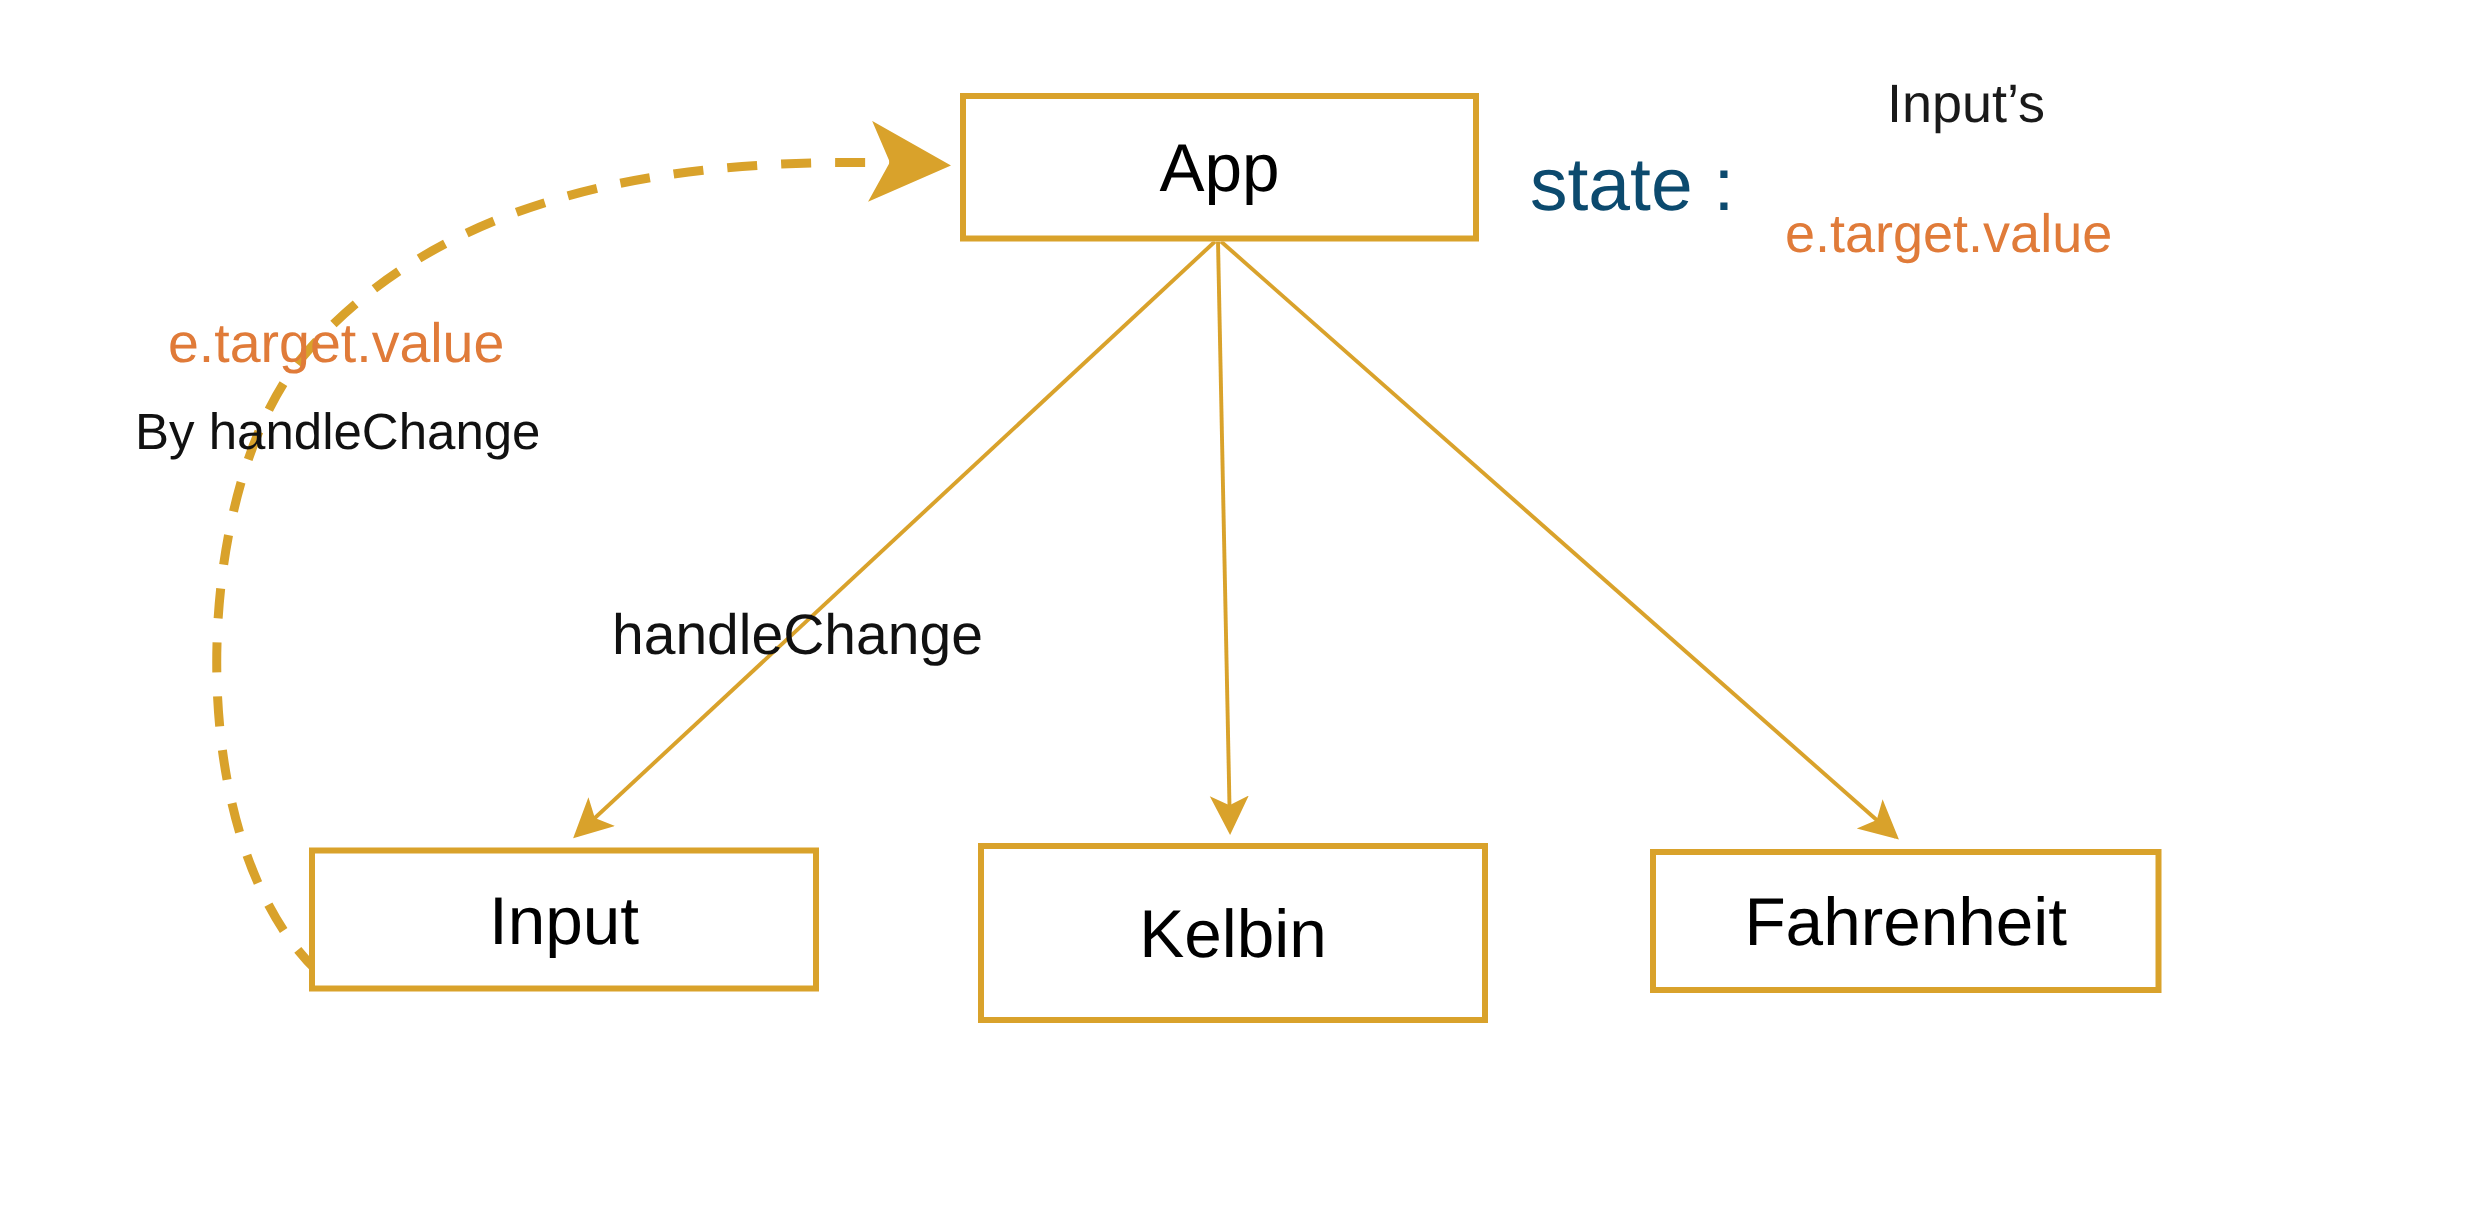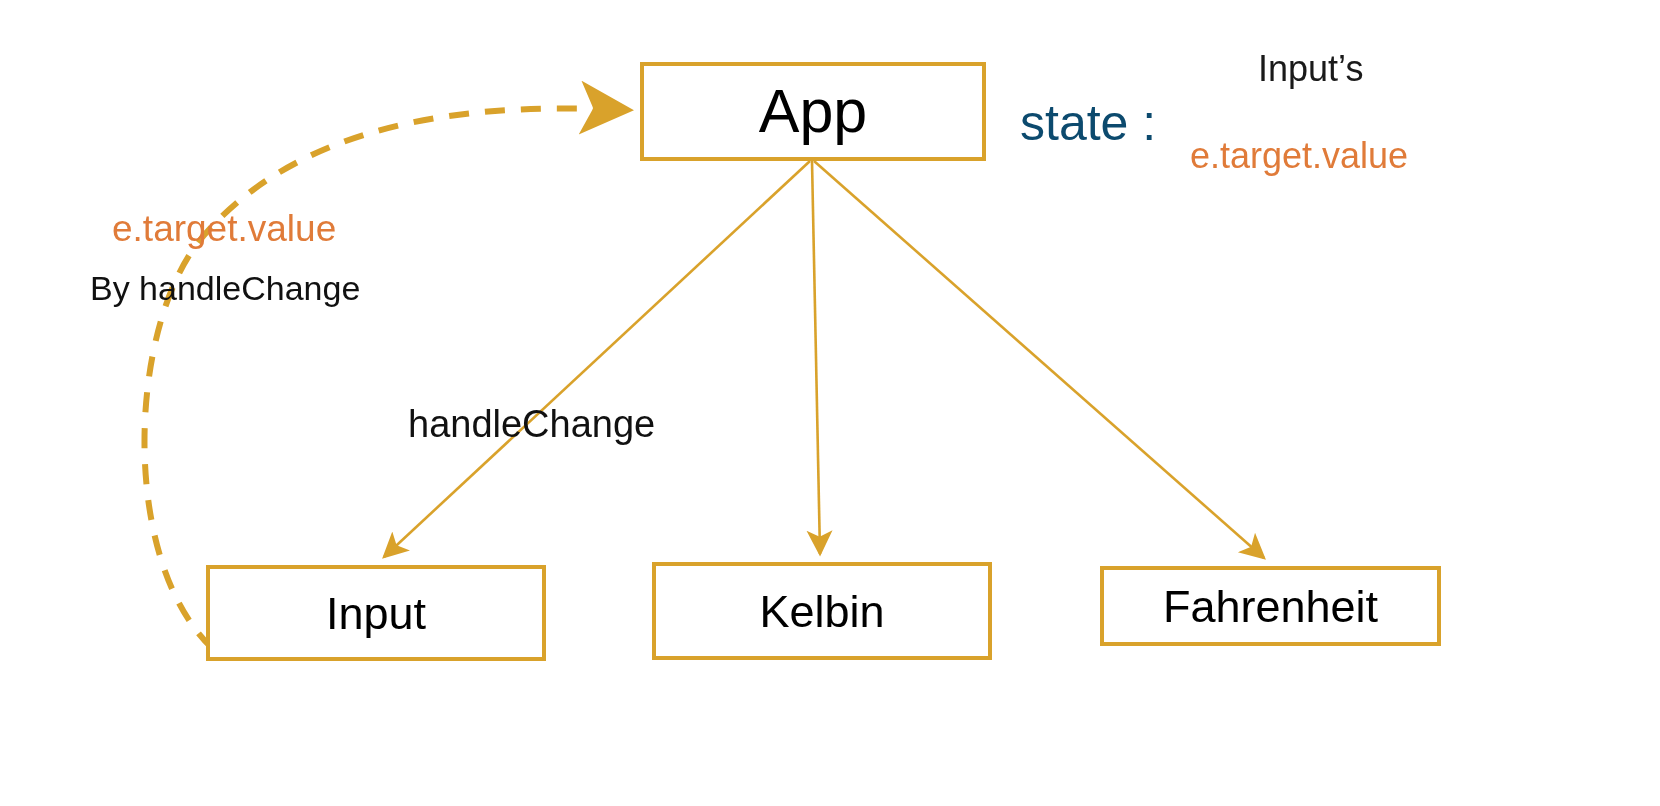--- a/index.html
+++ b/index.html
@@ -44,38 +44,38 @@
     display: block;
     font-size: 45px;
     letter-spacing: 0px;
   }
   #node-app {
     left: 640px;
     top: 62px;
     width: 346px;
     height: 99px;
   }
-  #node-app .node-label { font-size: 61px; }
+  #node-app .node-label { font-size: 45px; }
   #node-input {
     left: 206px;
     top: 565px;
     width: 340px;
     height: 96px;
   }
   #node-kelbin {
     left: 652px;
     top: 562px;
     width: 340px;
-    height: 98px;
+    height: 120px;
   }
   #node-fahrenheit {
     left: 1100px;
     top: 566px;
     width: 341px;
-    height: 80px;
+    height: 96px;
     align-items: center;
   }
   .free-text {
     position: absolute;
     white-space: nowrap;
     line-height: 1;
   }
   #text-state {
     left: 1020px;
     top: 98px;

